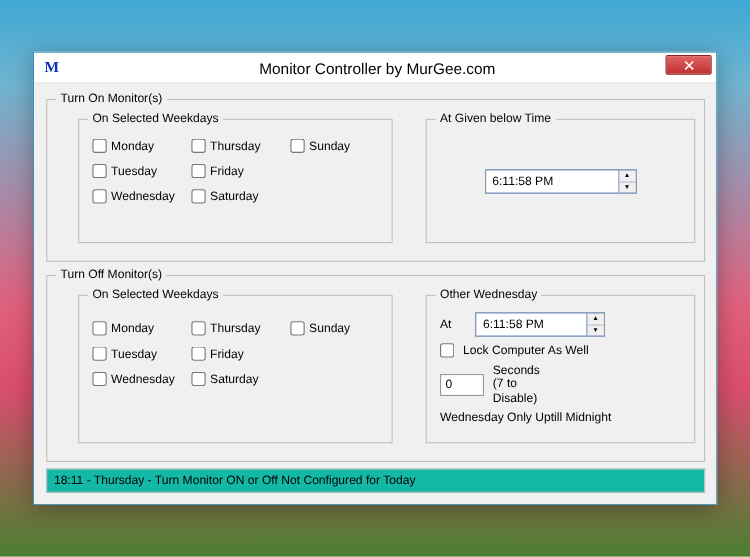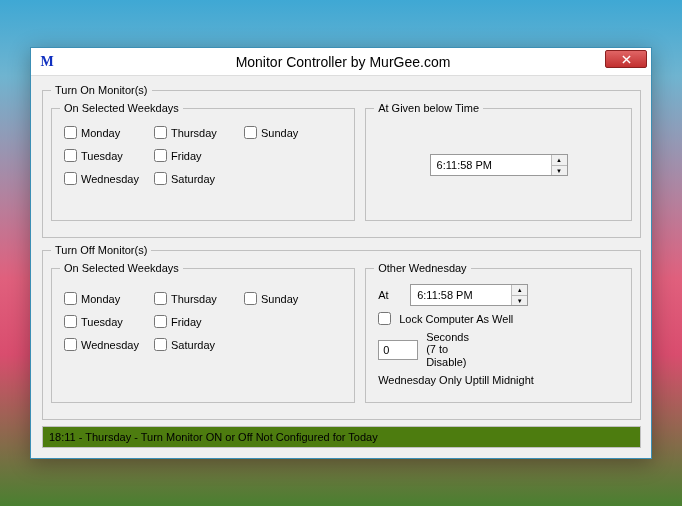--- a/index.html
+++ b/index.html
@@ -75,21 +75,21 @@
     margin: 0 0 6px 0;
     padding: 6px 8px 10px 8px;
     background: #f0f0f0;
   }
   legend {
     font-size: 11px;
     padding: 0 4px;
     color: #000;
   }
   .row { display: flex; gap: 10px; }
-  .row > fieldset { flex: 1; }
+  .row > fieldset { flex: 1; margin-left: 20px; }
   .weekday-grid {
     display: grid;
     grid-template-columns: 90px 90px 80px;
     row-gap: 10px;
     padding: 6px 4px 2px 4px;
   }
   .cb {
     display: flex;
     align-items: center;
     gap: 4px;
@@ -144,21 +144,21 @@
   .num-input {
     border: 1px solid #999;
     width: 40px;
     height: 20px;
     padding: 2px 4px;
     font-size: 11px;
     font-family: inherit;
   }
   .status-bar {
     border: 1px solid #c0c0c0;
-    background: #4d7c0f;
+    background: #14b8a6;
     padding: 4px 6px;
     font-size: 11px;
     margin-top: 4px;
   }
   .small-spinner input { width: 100px; }
   .at-label { width: 24px; }
   .seconds-col { font-size: 11px; line-height: 1.1; }
 </style>
 </head>
 <body>

